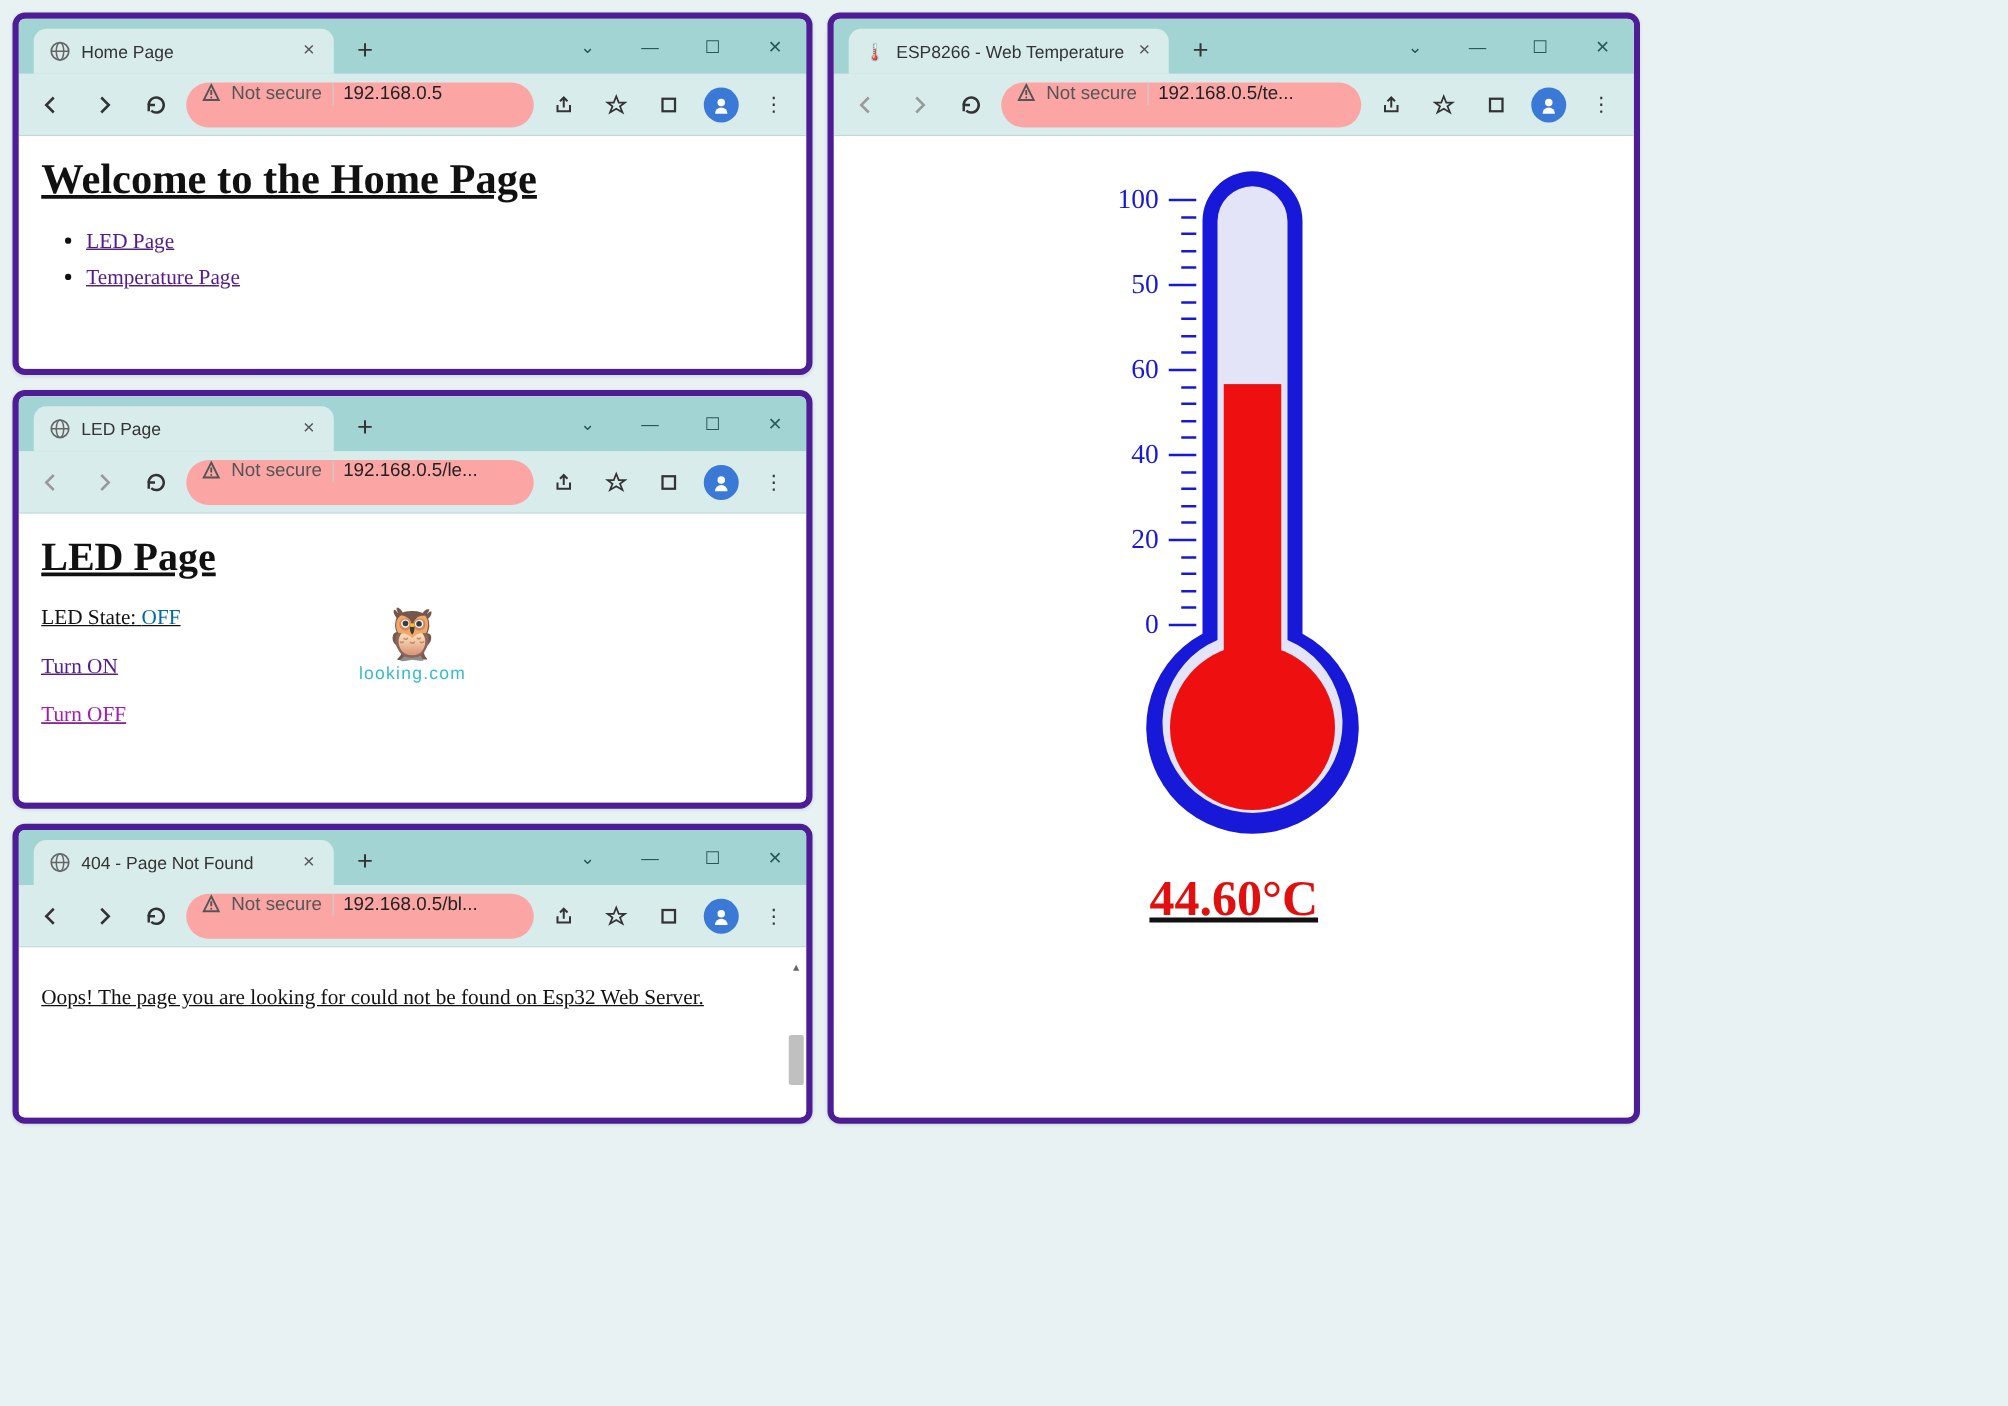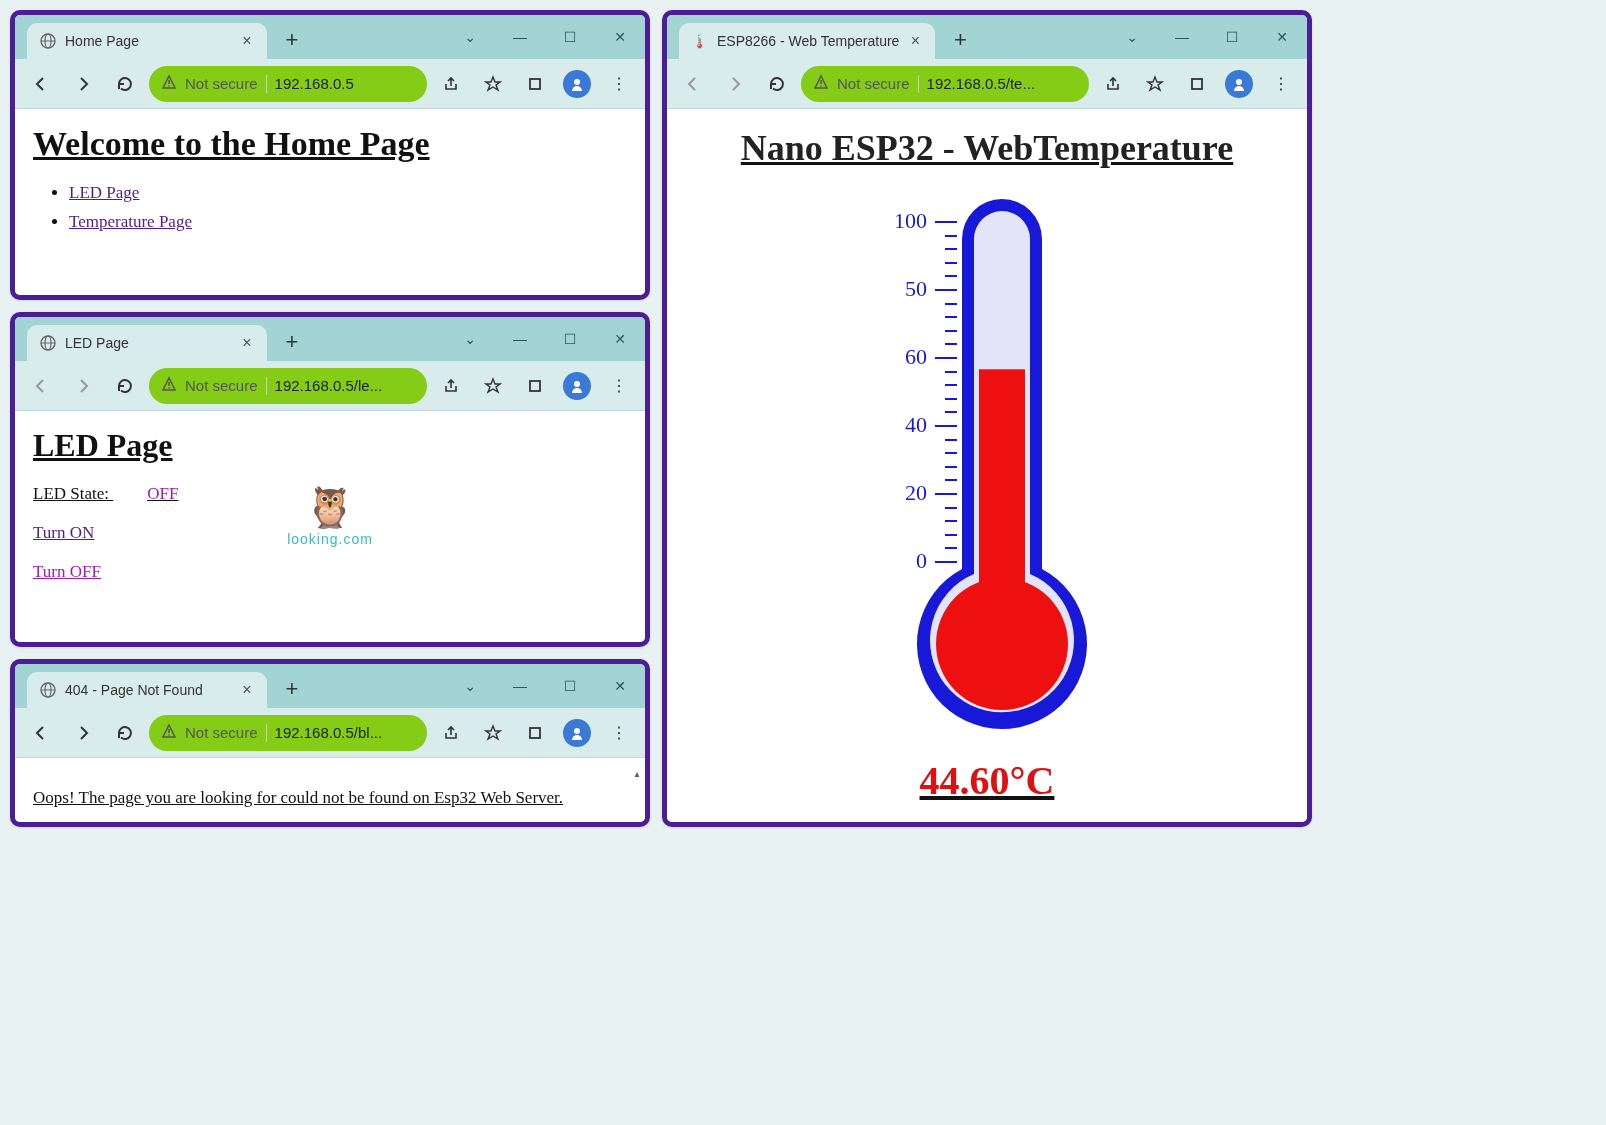--- a/index.html
+++ b/index.html
@@ -79,25 +79,24 @@
     border-bottom: 1px solid #c0d8d8;
   }
   .nav-btn {
     width: 36px; height: 36px;
     display: inline-flex; align-items: center; justify-content: center;
     color: #333; cursor: pointer; border-radius: 50%;
   }
   .nav-btn.disabled { color: #999; }
   .addressbar {
     flex: 1;
-    background: #84cc16;
+    background: #fca5a5;
     border-radius: 20px;
     height: 36px;
     display: flex;
-    align-items: center;
     padding: 0 12px;
     gap: 8px;
     font-size: 15px;
     color: #555;
     overflow: hidden;
   }
   .addressbar .secure-label { color: #555; white-space: nowrap; }
   .addressbar .divider { width:1px; height:18px; background:#ccc; }
   .addressbar .url { color: #222; white-space: nowrap; overflow:hidden; text-overflow: ellipsis; flex:1; }
   .tool-icon {
@@ -123,21 +122,21 @@
     text-decoration: underline;
   }
   .content h1 { font-size: 34px; font-weight: bold; margin-bottom: 16px; }
   .content h1.small { font-size: 32px; }
   .content ul { margin-left: 36px; }
   .content li { font-size: 17px; line-height: 1.7; }
   .content a { color: #551a8b; text-decoration: underline; }
   .content a.blue { color: #a21caf; }
   .content p { font-size: 17px; line-height: 1.7; margin: 10px 0; }
   .led-state { font-size: 17px; margin: 12px 0; }
-  .led-state .off { color: #a21caf; margin-left: 34px; }
+  .led-state .off { color: #0369a1; }
   .err404 { color: #d03030; font-size: 32px; font-weight: bold; margin-bottom: 14px; }
   .scrollbar-stub {
     position: absolute; right: 2px; top: 10px; bottom: 10px; width: 12px;
   }
   .scrollbar-thumb {
     position: absolute; right: 0; width: 12px; height: 40px; top: 60px;
     background: #c0c0c0; border-radius: 2px;
   }
   .scrollbar-arrow {
     position: absolute; right: 0; width: 12px; height: 12px;
@@ -174,21 +173,21 @@
     font-size: 22px; color: #1818d8;
   }
   .temp-value {
     font-family: Georgia, "Times New Roman", serif;
     font-size: 40px; font-weight: bold; color: #e01010;
     margin-top: 8px;
   }
   
   #win-home { grid-column: 1; grid-row: 1; height: 290px; }
   #win-led  { grid-column: 1; grid-row: 2; height: 335px; }
-  #win-404  { grid-column: 1; grid-row: 3; height: 168px; }
+  #win-404  { grid-column: 1; grid-row: 3; height: 240px; }
   #win-temp { grid-column: 2; grid-row: 1 / span 3; }
   
   .owl-mark {
     position: absolute; left: 50%; top: 45%; transform: translate(-50%,-50%);
     text-align: center; opacity: 0.95;
     font-family: Arial, sans-serif;
   }
   .owl-mark .owl { font-size: 40px; }
   .owl-mark .txt { color: #2bb8c4; font-size: 14px; letter-spacing: 1px; }
 </style>
@@ -507,21 +506,20 @@
         <span class="avatar">
           <svg width="16" height="16" viewBox="0 0 16 16">
             <circle cx="8" cy="6" r="3" fill="#fff"></circle>
             <path d="M3 15 a5 5 0 0 1 10 0" fill="#fff"></path>
           </svg>
         </span>
       </span>
     <span class="tool-icon">⋮</span>
   </div>
   <div class="content temp-content">
-    <div class="temp-title">Nano ESP32 - WebTemperature</div>
     <div class="thermo-wrap">
       <div class="ticks" id="thermo-ticks">
           <div class="tick major" style="top: 0px;"></div>
           <div class="tick-label" style="top: 0px;">100</div>
           <div class="tick minor" style="top: 13.6px;"></div>
           <div class="tick minor" style="top: 27.2px;"></div>
           <div class="tick minor" style="top: 40.8px;"></div>
           <div class="tick minor" style="top: 54.4px;"></div>
           <div class="tick major" style="top: 68px;"></div>
           <div class="tick-label" style="top: 68px;">50</div>

